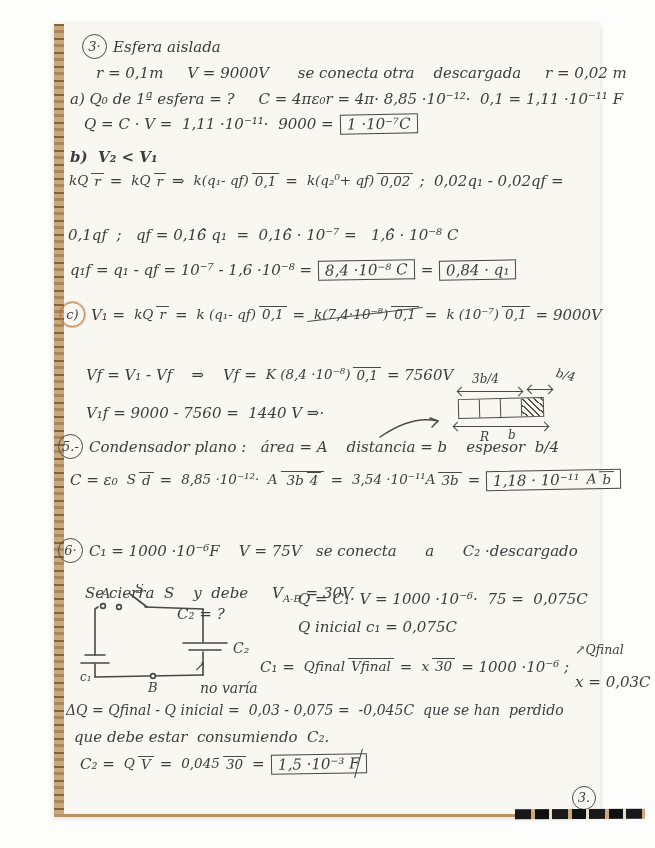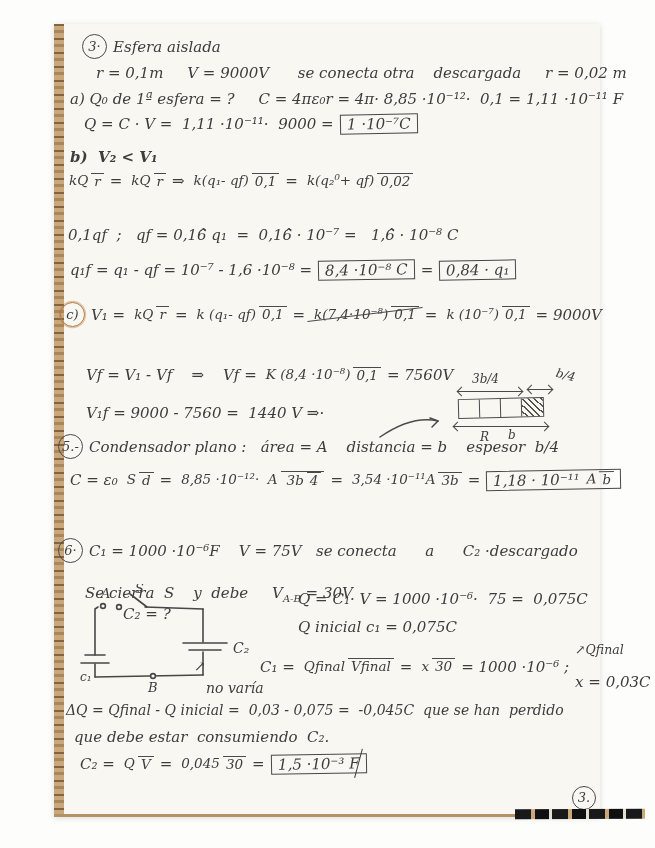--- a/index.html
+++ b/index.html
@@ -95,20 +95,21 @@
   <div class="line" style="left:16px;top:124px;font-weight:bold;">b)  V₂ &lt; V₁</div>
 
   <div class="line mrow" style="left:12px;top:148px;">
     <span class="frac"><span class="num">kQ</span><span class="den">r</span></span>
     <span>=</span>
     <span class="frac"><span class="num">kQ</span><span class="den">r</span></span>
     <span>⇒</span>
     <span class="frac"><span class="num">k(q₁- qf)</span><span class="den">0,1</span></span>
     <span>=</span>
     <span class="frac"><span class="num">k(q₂⁰+ qf)</span><span class="den">0,02</span></span>
+    <span>;  0,02q₁ - 0,02qf =</span>
   </div>
 
   <div class="line" style="left:14px;top:202px;">0,1qf  ;   qf = 0,16̂ q₁  =  0,16̂ · 10⁻⁷ =   1,6̂ · 10⁻⁸ C</div>
 
   <div class="line mrow" style="left:16px;top:236px;">
     <span>q₁f = q₁ - qf = 10⁻⁷ - 1,6 ·10⁻⁸ =</span>
     <span class="box">8,4 ·10⁻⁸ C</span>
     <span>=</span>
     <span class="box">0,84 · q₁</span>
   </div>
@@ -169,21 +170,21 @@
       <span class="frac"><span class="num">A</span><span class="den">b</span></span>
     </span>
   </div>
 
   <div class="line mrow" style="left:4px;top:514px;">
     <span class="circle-num">6·</span>
     <span>C₁ = 1000 ·10⁻⁶F    V = 75V   se conecta      a      C₂ ·descargado</span>
   </div>
   <div class="line" style="left:12px;top:542px;">
     <span>Se cierra  S    y  debe     V</span><sub>A-B</sub><span> = 30V</span>
-    <span style="margin-left:38px;">C₂ = ?</span>
+    <span style="margin-left:92px;">C₂ = ?</span>
   </div>
 
   <svg style="position:absolute;left:24px;top:560px;" width="215" height="112" viewBox="0 0 215 112">
     <g fill="none" stroke="#474747" stroke-width="1.6" stroke-linecap="round">
       <path d="M17,71 L17,25 L20,23"></path>
       <circle cx="25" cy="22" r="2.4" fill="#f8f7f2"></circle>
       <circle cx="41" cy="23" r="2.4" fill="#f8f7f2"></circle>
       <path d="M52,10 L69,23"></path>
       <path d="M67,23 L125,25"></path>
       <path d="M125,25 L125,58"></path>
@@ -211,21 +212,21 @@
     <span class="frac"><span class="num">Qfinal</span><span class="den">Vfinal</span></span>
     <span>=</span>
     <span class="frac"><span class="num">x</span><span class="den">30</span></span>
     <span>= 1000 ·10⁻⁶ ;</span>
     <span class="col">
       <span class="ann">↗Qfinal</span>
       <span>x = 0,03C</span>
     </span>
   </div>
   <div class="line" style="left:140px;top:634px;font-size:14px;">↗</div>
-  <div class="line" style="left:152px;top:656px;font-size:14px;">no varía</div>
+  <div class="line" style="left:146px;top:656px;font-size:14px;">no varía</div>
 
   <div class="line" style="left:12px;top:678px;font-size:14px;">ΔQ = Qfinal - Q inicial =  0,03 - 0,075 =  -0,045C  que se han  perdido</div>
   <div class="line" style="left:20px;top:704px;">que debe estar  consumiendo  C₂.</div>
 
   <div class="line mrow" style="left:26px;top:730px;">
     <span>C₂ =</span>
     <span class="frac"><span class="num">Q</span><span class="den">V</span></span>
     <span>=</span>
     <span class="frac"><span class="num">0,045</span><span class="den">30</span></span>
     <span>=</span>

